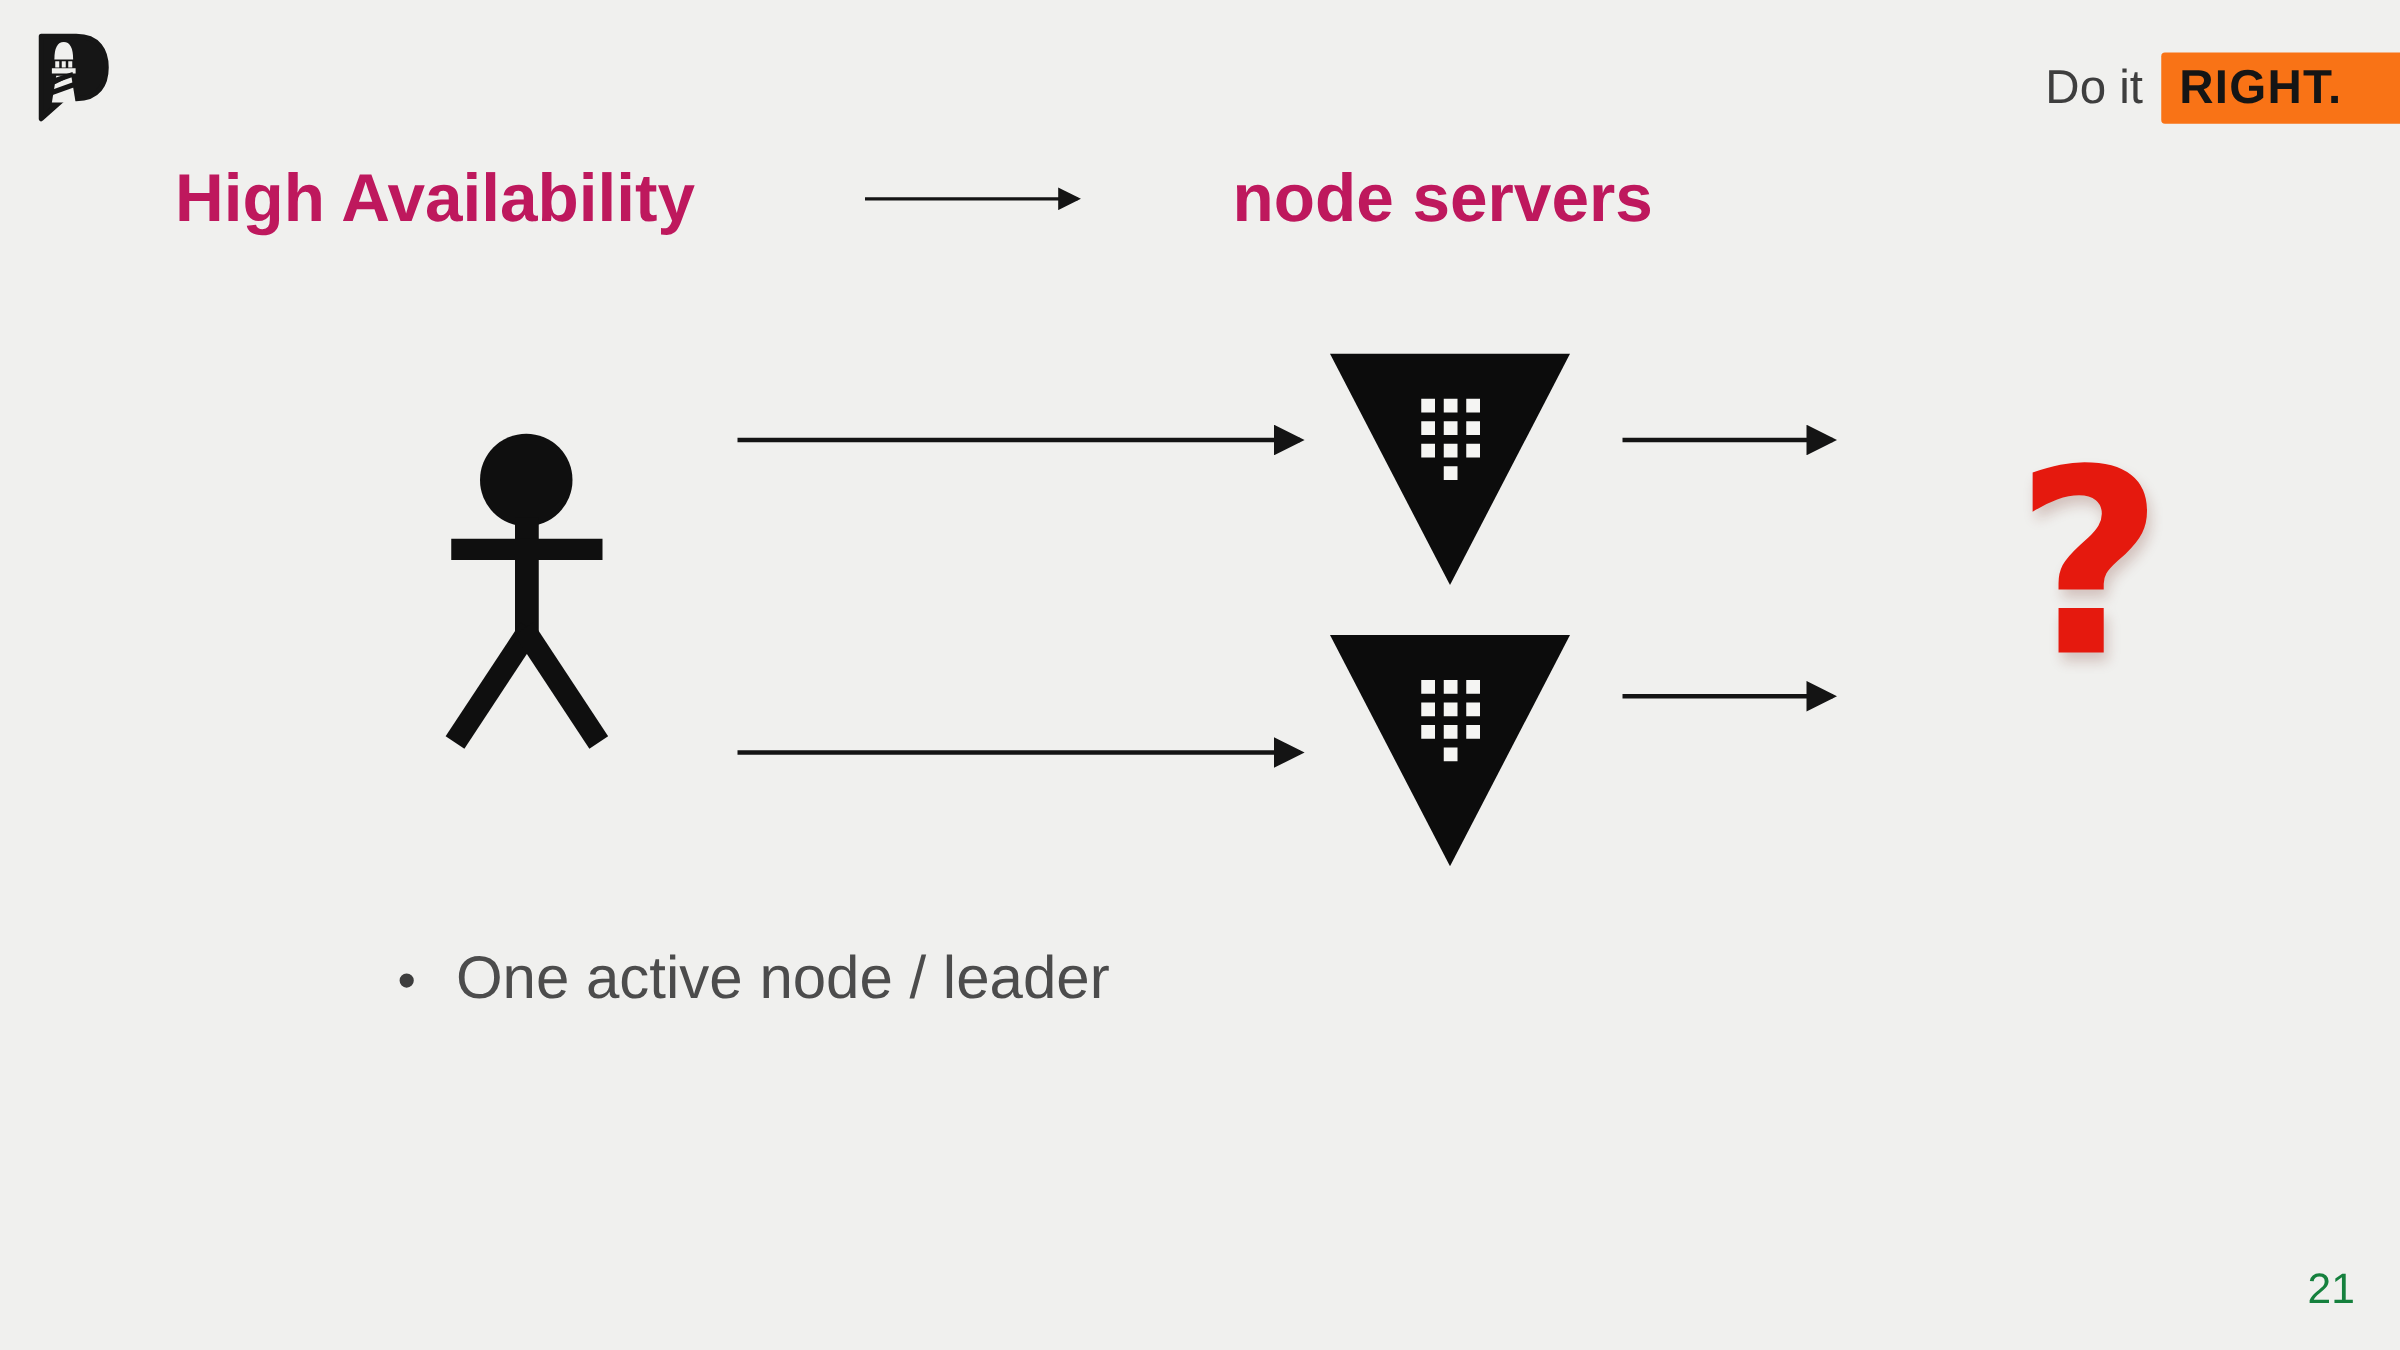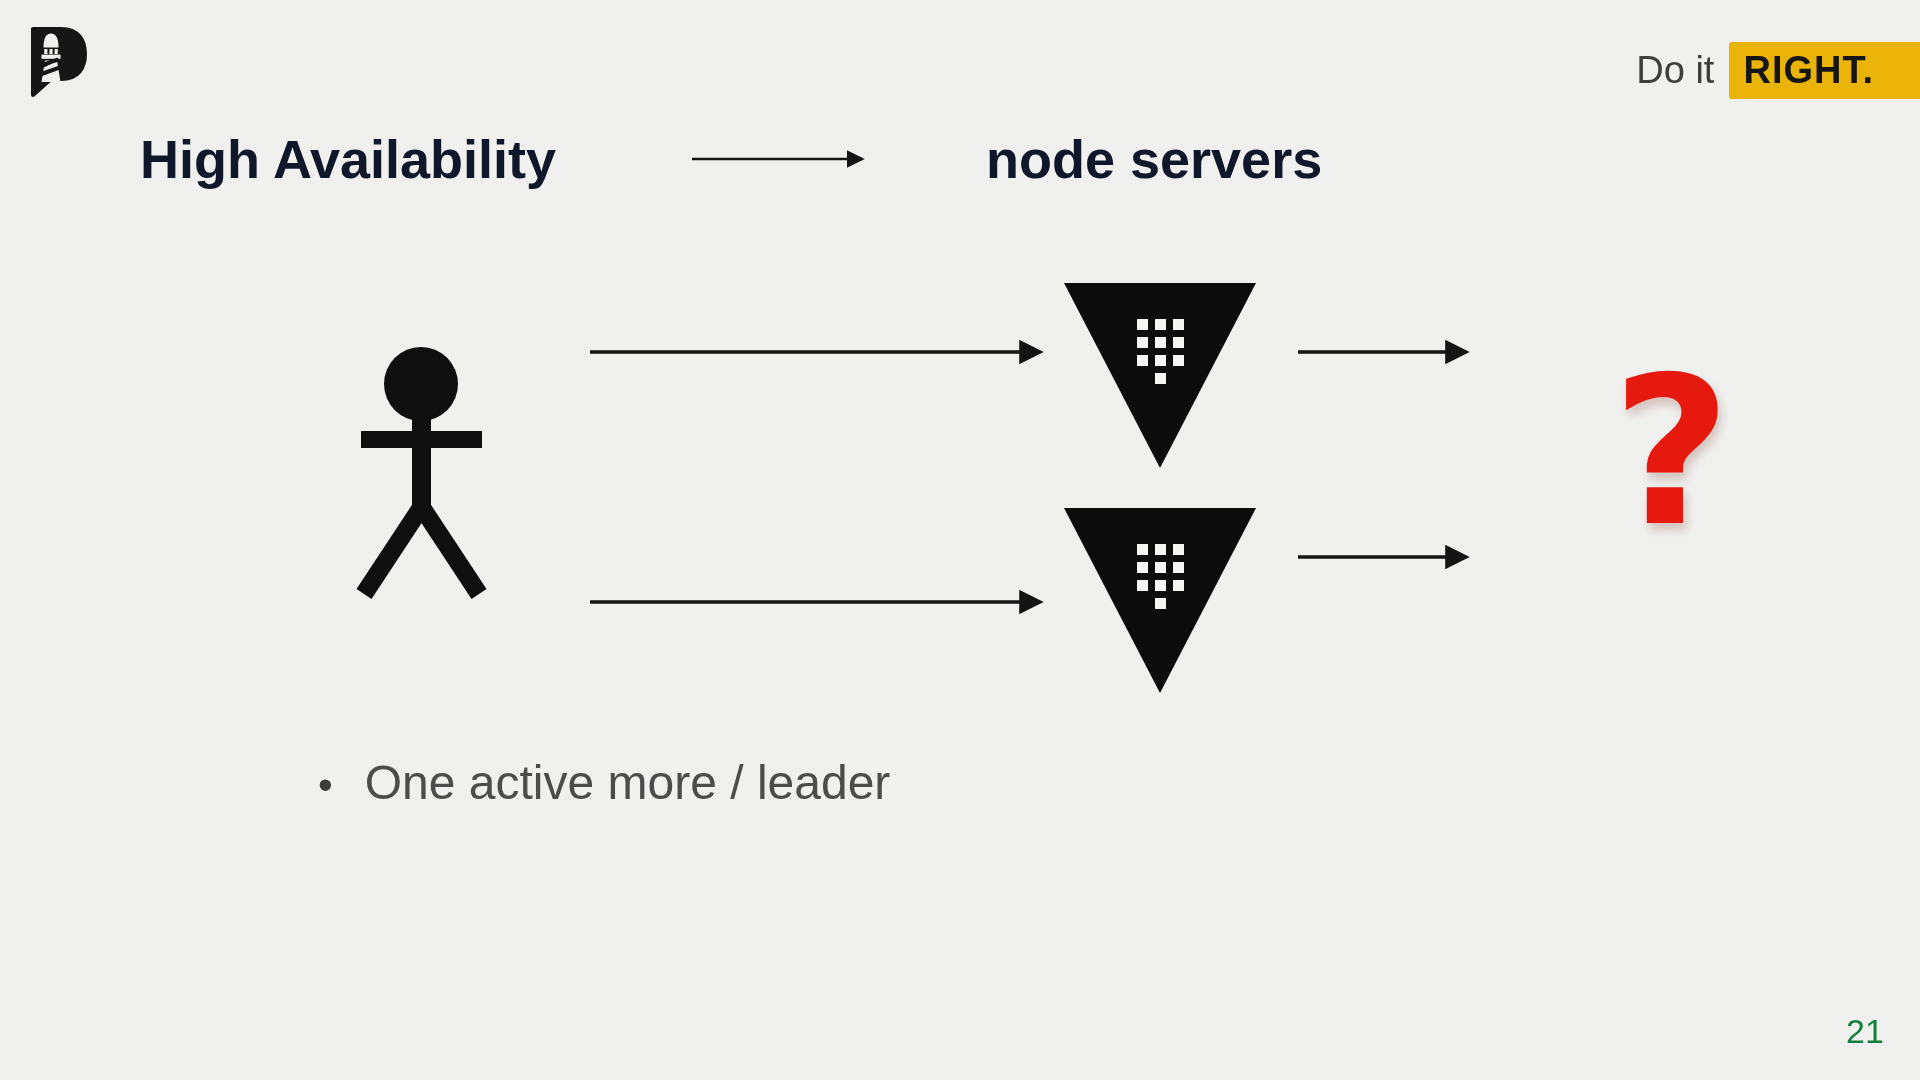--- a/index.html
+++ b/index.html
@@ -22,33 +22,33 @@
   }
   .tagline {
     position: absolute; top: 42px; right: 0;
     height: 57px; display: flex; align-items: center;
   }
   .tagline-prefix {
     font-size: 38px; color: #3e3e3e; line-height: 57px;
   }
   .tagline-highlight {
     margin-left: 15px;
-    background: #eab308;
+    background: #f97316;
     color: #151515;
     font-weight: 700;
     font-size: 38px; line-height: 57px;
     padding: 0 46px 0 14px;
     border-radius: 3px 0 0 3px;
     letter-spacing: 1px;
   }
 
   
   .title-left, .title-right {
     position: absolute; top: 127px;
-    font-size: 54px; font-weight: 700; color: #0f172a;
+    font-size: 54px; font-weight: 700; color: #be185d;
     line-height: 1.2; white-space: nowrap;
   }
   .title-left { left: 140px; }
   .title-right { left: 986px; }
   .title-arrow {
     position: absolute; left: 690px; top: 147px;
     width: 192px; height: 24px;
   }
 
   
@@ -175,19 +175,19 @@
 
     <line x1="1298" y1="352" x2="1466" y2="352" stroke="#141414" stroke-width="3.5" marker-end="url(#ah)"></line>
     <line x1="1298" y1="557" x2="1466" y2="557" stroke="#141414" stroke-width="3.5" marker-end="url(#ah)"></line>
   </svg>
 
   <div class="qmark">?</div>
 
   <ul class="bullet-list">
     <li class="bullet-item">
       <span class="bullet-dot">•</span>
-      <span>One active more / leader</span>
+      <span>One active node / leader</span>
     </li>
   </ul>
 
   <div class="page-number">21</div>
 
 </div>
 
 </body></html>

